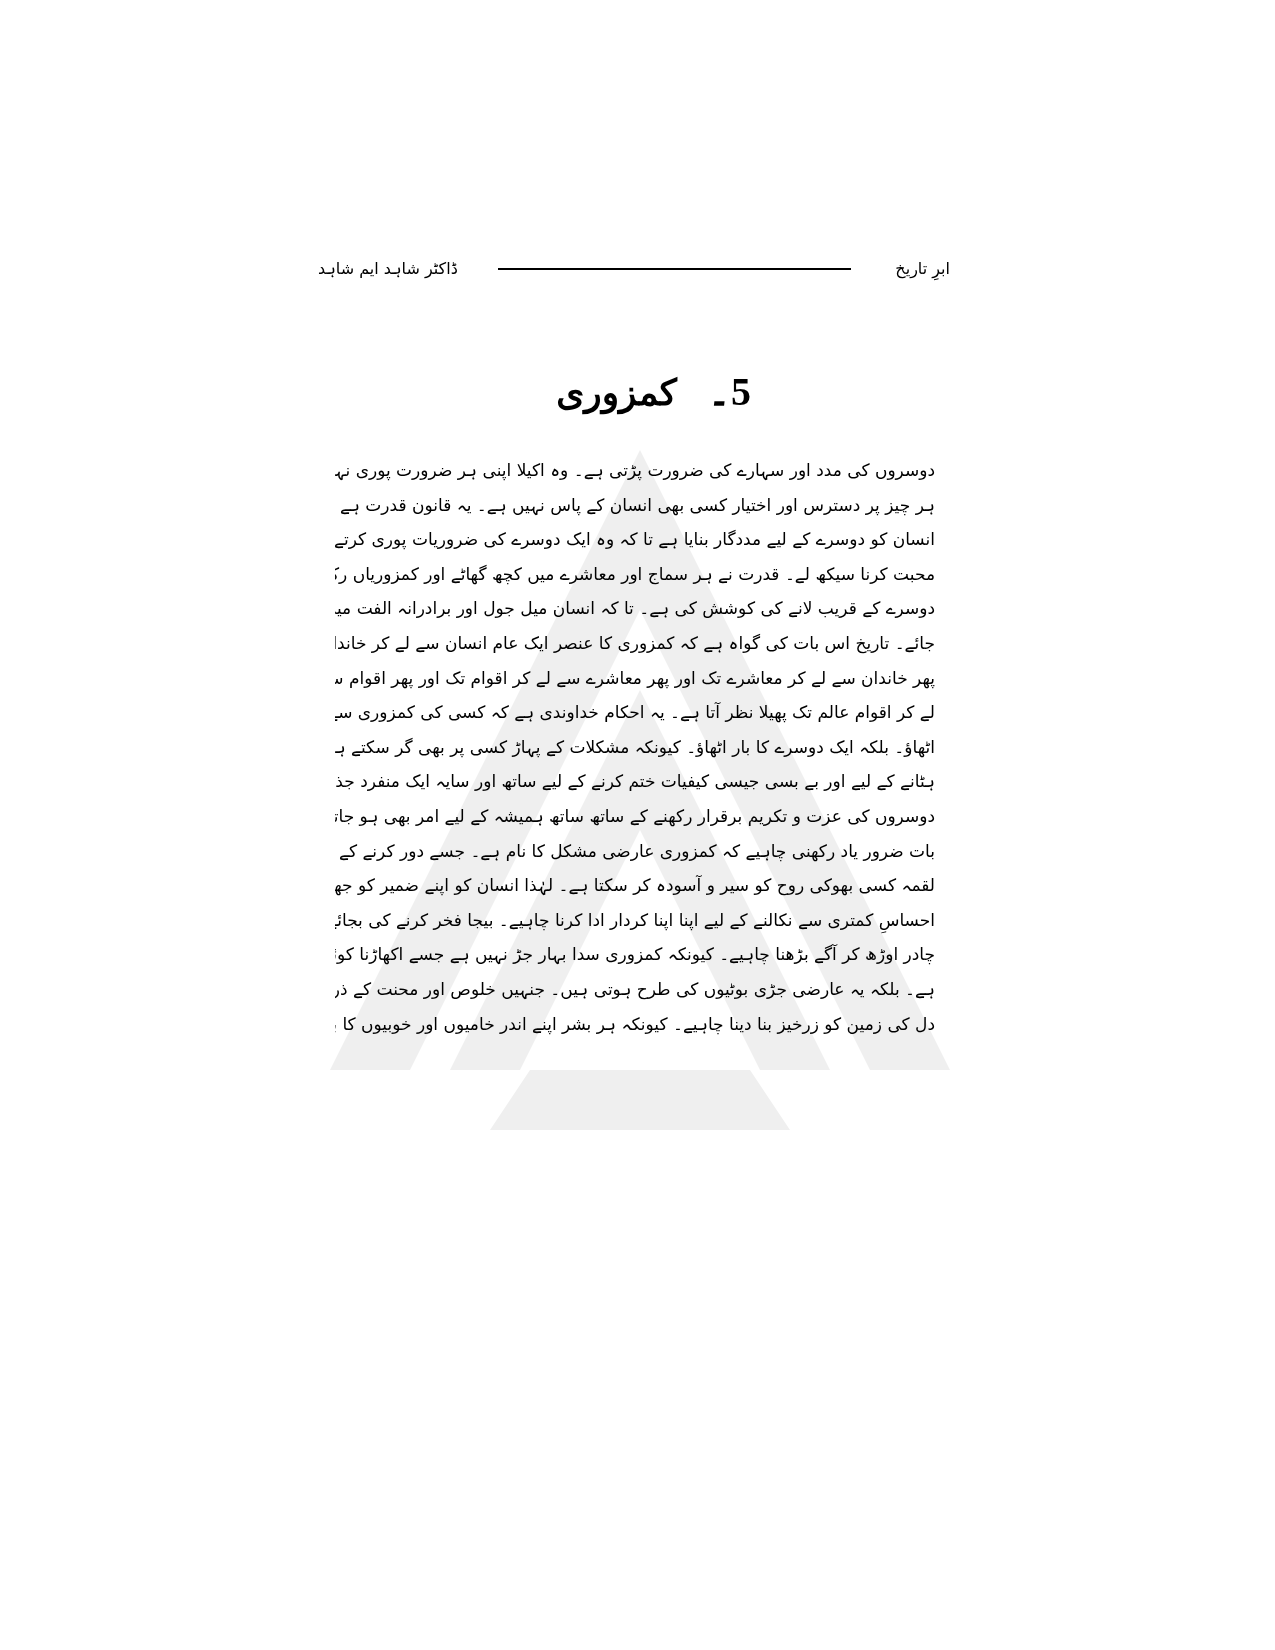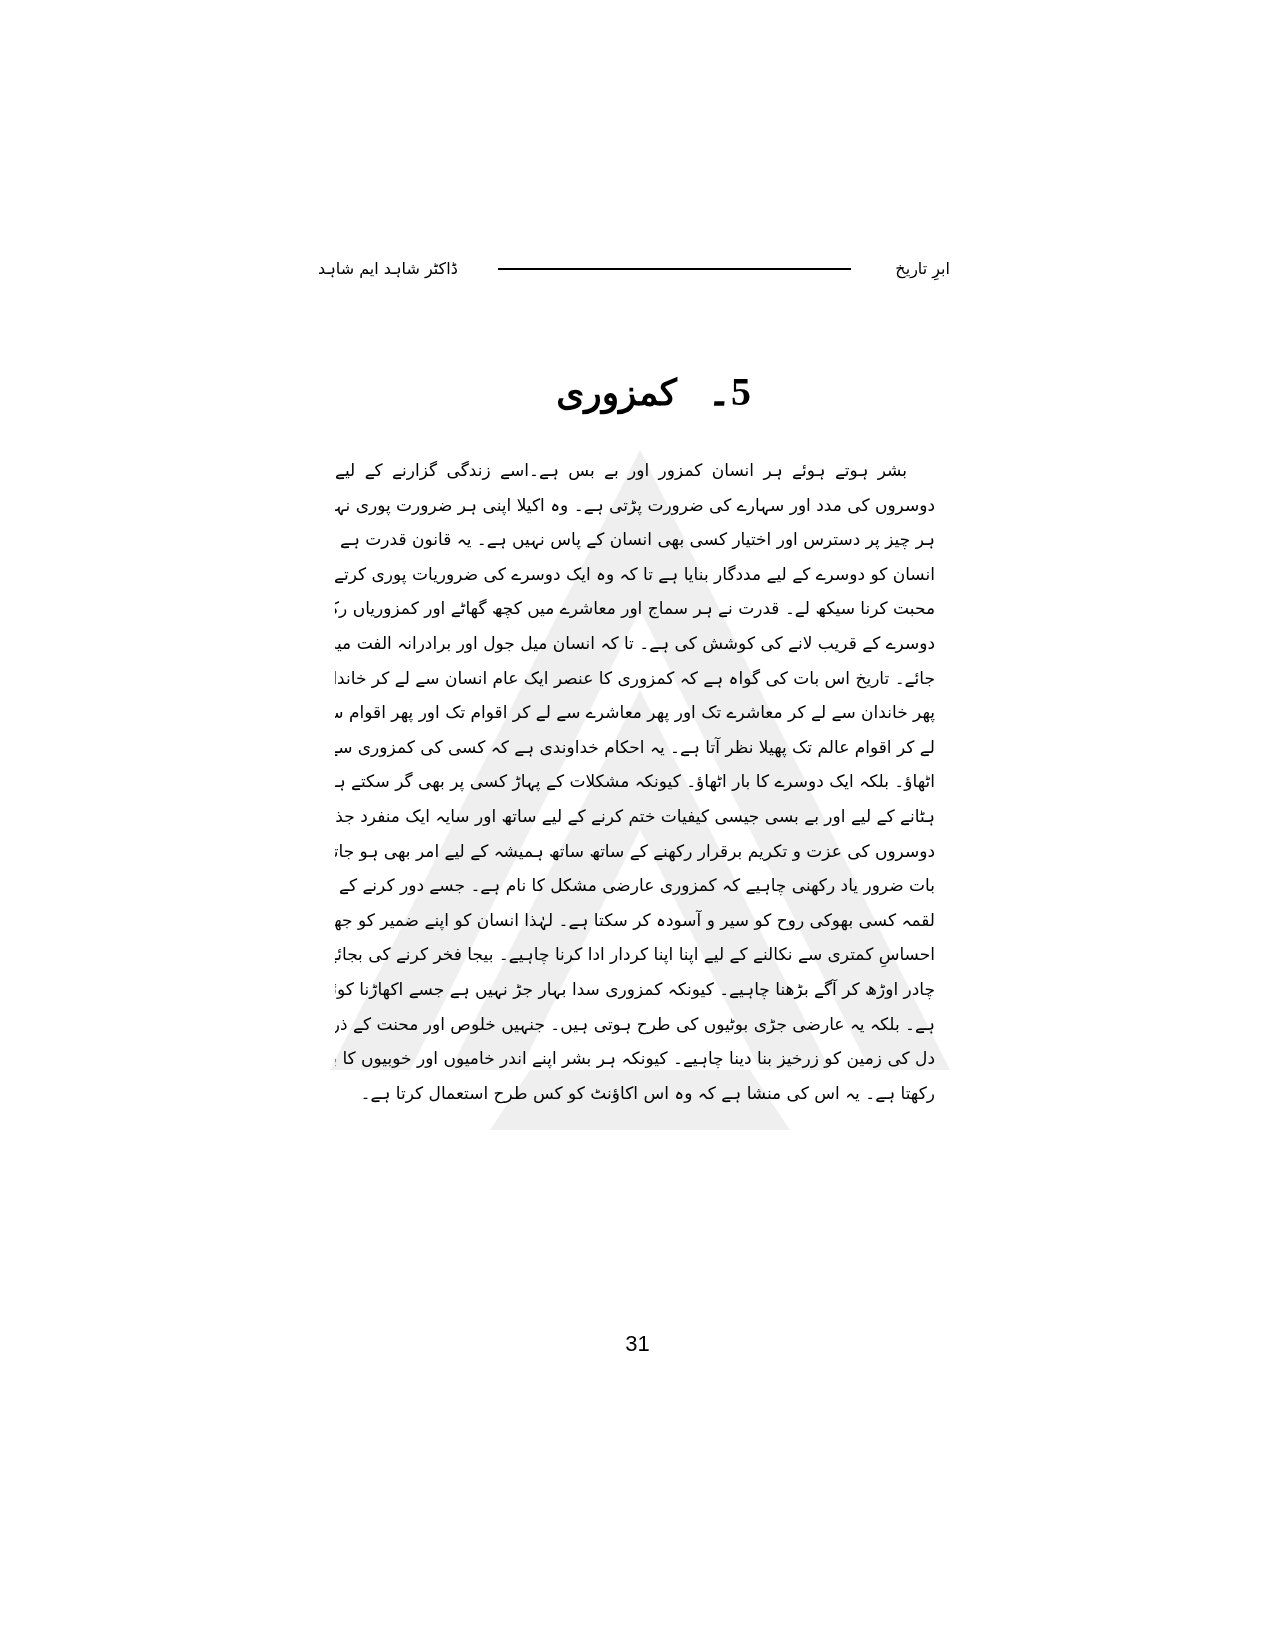--- a/index.html
+++ b/index.html
@@ -131,36 +131,33 @@
     <span class="header-rule"></span>
     <span class="header-left-text">ڈاکٹر شاہد ایم شاہد</span>
   </div>
 
   <div class="chapter-title">
     <span class="num">5</span><span class="num">۔</span>
     <span class="name">کمزوری</span>
   </div>
 
   <div class="body-text">
-    <div class="line first">بشر ہوتے ہوئے ہر انسان کمزور اور بے بس ہے۔اسے زندگی گزارنے کے لیے</div>
     <div class="line">دوسروں کی مدد اور سہارے کی ضرورت پڑتی ہے۔ وہ اکیلا اپنی ہر ضرورت پوری نہیں کر سکتا کیونکہ</div>
     <div class="line">ہر چیز پر دسترس اور اختیار کسی بھی انسان کے پاس نہیں ہے۔ یہ قانون قدرت ہے کہ اس نے ہر</div>
     <div class="line">انسان کو دوسرے کے لیے مددگار بنایا ہے تا کہ وہ ایک دوسرے کی ضروریات پوری کرتے ہوئے</div>
     <div class="line">محبت کرنا سیکھ لے۔ قدرت نے ہر سماج اور معاشرے میں کچھ گھاٹے اور کمزوریاں رکھ کر ایک</div>
     <div class="line">دوسرے کے قریب لانے کی کوشش کی ہے۔ تا کہ انسان میل جول اور برادرانہ الفت میں پیچھے نہ رہ</div>
     <div class="line">جائے۔ تاریخ اس بات کی گواہ ہے کہ کمزوری کا عنصر ایک عام انسان سے لے کر خاندان تک اور</div>
     <div class="line">پھر خاندان سے لے کر معاشرے تک اور پھر معاشرے سے لے کر اقوام تک اور پھر اقوام سے</div>
     <div class="line">لے کر اقوام عالم تک پھیلا نظر آتا ہے۔ یہ احکام خداوندی ہے کہ کسی کی کمزوری سے ناجائز فائدہ نہ</div>
     <div class="line">اٹھاؤ۔ بلکہ ایک دوسرے کا بار اٹھاؤ۔ کیونکہ مشکلات کے پہاڑ کسی پر بھی گر سکتے ہیں۔ لہٰذا انہیں</div>
     <div class="line">ہٹانے کے لیے اور بے بسی جیسی کیفیات ختم کرنے کے لیے ساتھ اور سایہ ایک منفرد جذبہ ہے۔ جو</div>
     <div class="line">دوسروں کی عزت و تکریم برقرار رکھنے کے ساتھ ساتھ ہمیشہ کے لیے امر بھی ہو جاتا ہے۔ ہمیں یہ</div>
     <div class="line">بات ضرور یاد رکھنی چاہیے کہ کمزوری عارضی مشکل کا نام ہے۔ جسے دور کرنے کے لیے احساس کا</div>
     <div class="line">لقمہ کسی بھوکی روح کو سیر و آسودہ کر سکتا ہے۔ لہٰذا انسان کو اپنے ضمیر کو جھنجوڑنا چاہیے اور دوسروں کو</div>
     <div class="line">احساسِ کمتری سے نکالنے کے لیے اپنا اپنا کردار ادا کرنا چاہیے۔ بیجا فخر کرنے کی بجائے عاجزی کی</div>
     <div class="line">چادر اوڑھ کر آگے بڑھنا چاہیے۔ کیونکہ کمزوری سدا بہار جڑ نہیں ہے جسے اکھاڑنا کوئی مشکل کام</div>
     <div class="line">ہے۔ بلکہ یہ عارضی جڑی بوٹیوں کی طرح ہوتی ہیں۔ جنہیں خلوص اور محنت کے ذریعے تلف کر کے</div>
     <div class="line">دل کی زمین کو زرخیز بنا دینا چاہیے۔ کیونکہ ہر بشر اپنے اندر خامیوں اور خوبیوں کا بینک اکاؤنٹ</div>
-    <div class="line last">رکھتا ہے۔ یہ اس کی منشا ہے کہ وہ اس اکاؤنٹ کو کس طرح استعمال کرتا ہے۔</div>
   </div>
 
-  <div class="page-number">31</div>
 
 </div>
 
 </body></html>

